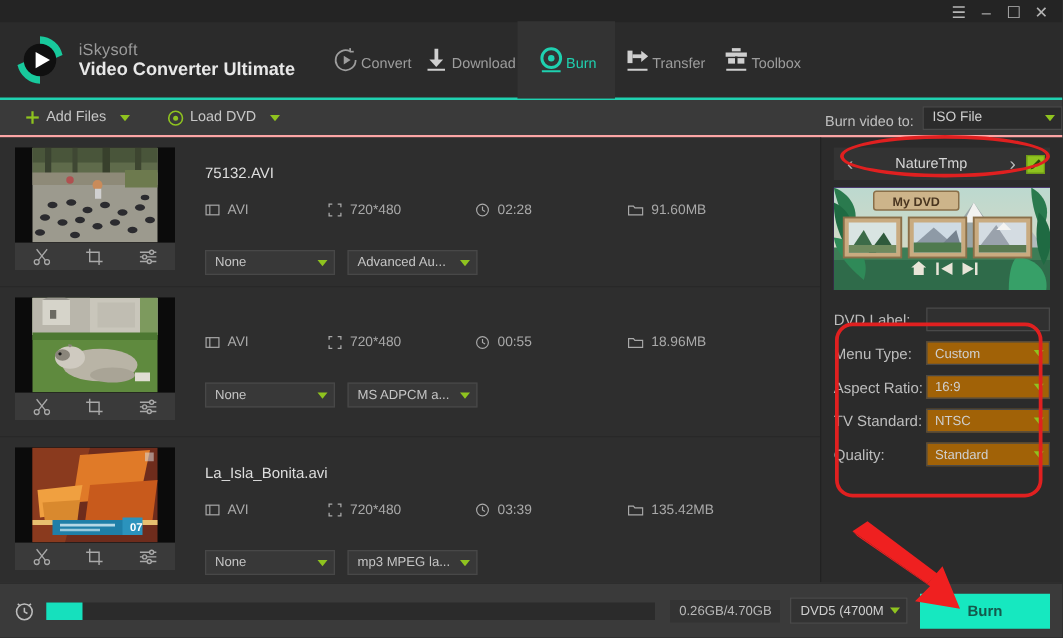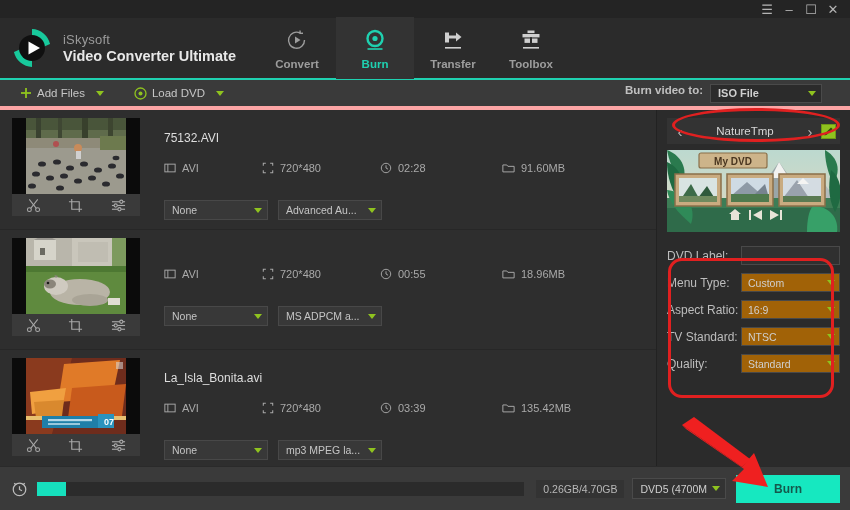--- a/index.html
+++ b/index.html
@@ -30,43 +30,43 @@
     border-bottom: 2px solid #1fd1b0; position: relative; flex: 0 0 62px;
   }
   .brand { display: flex; align-items: center; padding-left: 10px; width: 250px; }
   .logo-wrap { width: 44px; height: 44px; position: relative; flex: 0 0 44px; }
   .brand-text { margin-left: 9px; }
   .brand-line1 { font-size: 13px; color: #9a9a9a; letter-spacing: .2px; }
   .brand-line2 { font-size: 14.5px; color: #e8e8e8; font-weight: bold; margin-top: 1px; }
 
   .tabs { display: flex; align-items: flex-end; height: 62px; margin-left: 8px; }
   .tab {
-    width: 78px; height: 62px; display: flex; flex-direction: column;
+    width: 78px; height: 62px; display: flex; flex-direction: row;
     align-items: center; justify-content: center; cursor: pointer;
-    color: #9d9d9d; position: relative; font-weight: bold;
+    color: #9d9d9d; position: relative;
   }
   .tab .ticon { height: 26px; display: flex; align-items: center; justify-content: center; }
   .tab .tlabel { font-size: 11.5px; margin-top: 5px; }
   .tab.active { color: #1fd1b0; background: #333333; }
   .tab.active:after {
     content:""; position: absolute; left: 0; right: 0; bottom: -2px;
     height: 2px; background: #1fd1b0;
   }
 
   
   .toolbar {
     height: 30px; background: #3a3a3a; display: flex; align-items: center;
-    border-bottom: 4px solid #fca5a5; flex: 0 0 30px; position: relative;
+    border-bottom: 2px solid #fca5a5; flex: 0 0 30px; position: relative;
   }
   .tb-btn {
     display: flex; align-items: center; gap: 5px; font-size: 11.5px;
     color: #c6c6c6; cursor: pointer; padding: 0 6px; height: 22px;
   }
   .caret { width:0;height:0;border-left:4px solid transparent;border-right:4px solid transparent;border-top:5px solid #8fc31f; }
-  .tb-burnto { margin-left: auto; display: flex; align-items: flex-start; gap: 7px; padding-right: 28px; font-weight: bold; }
+  .tb-burnto { margin-left: auto; display: flex; align-items: flex-end; gap: 7px; padding-right: 0; }
   .tb-burnto-lbl { font-size: 11.5px; color: #c0c0c0; }
   .sel-box {
     background: #2b2b2b; border: 1px solid #4a4a4a; height: 19px;
     display: flex; align-items: center; justify-content: space-between;
     padding: 0 5px 0 7px; font-size: 11px; color: #cfcfcf; cursor: pointer;
   }
 
   
   .body { flex: 1 1 auto; display: flex; min-height: 0; }
 
@@ -198,20 +198,30 @@
         <div class="ticon">
           <svg width="24" height="24" viewBox="0 0 24 24" fill="none" stroke="#9d9d9d" stroke-width="1.4">
             <path d="M19.5 12 A8 8 0 1 1 15 5"></path>
             <path d="M15 2.5 L15.2 5.4 L18 5.3" stroke-linejoin="round"></path>
             <path d="M10 8.5 L15.5 12 L10 15.5 Z" fill="#9d9d9d" stroke="none"></path>
           </svg>
         </div>
         <div class="tlabel">Convert</div>
       </div>
 
+      <div class="tab">
+        <div class="ticon">
+          <svg width="24" height="24" viewBox="0 0 24 24">
+            <rect x="10.6" y="3" width="3" height="10" fill="#cfcfcf"></rect>
+            <path d="M6.5 11.5 L12 17.5 L17.5 11.5 Z" fill="#cfcfcf"></path>
+            <rect x="5" y="19" width="14" height="1.6" fill="#cfcfcf"></rect>
+          </svg>
+        </div>
+        <div class="tlabel">Download</div>
+      </div>
 
       <div class="tab active">
         <div class="ticon">
           <svg width="24" height="24" viewBox="0 0 24 24">
             <circle cx="12" cy="10.5" r="7.5" fill="none" stroke="#1fd1b0" stroke-width="2.4"></circle>
             <circle cx="12" cy="10.5" r="2.6" fill="#1fd1b0"></circle>
             <rect x="4.5" y="20.2" width="15" height="1.6" fill="#1fd1b0"></rect>
           </svg>
         </div>
         <div class="tlabel">Burn</div>

